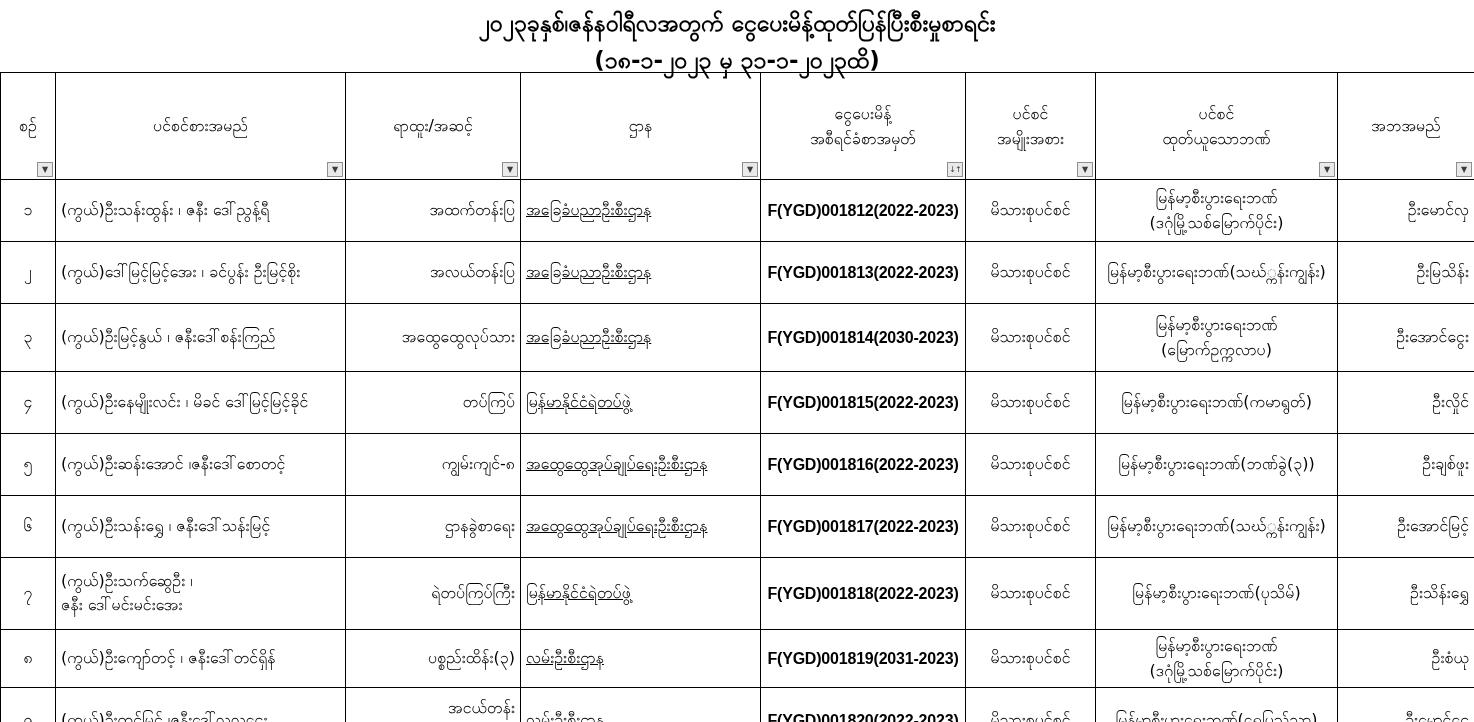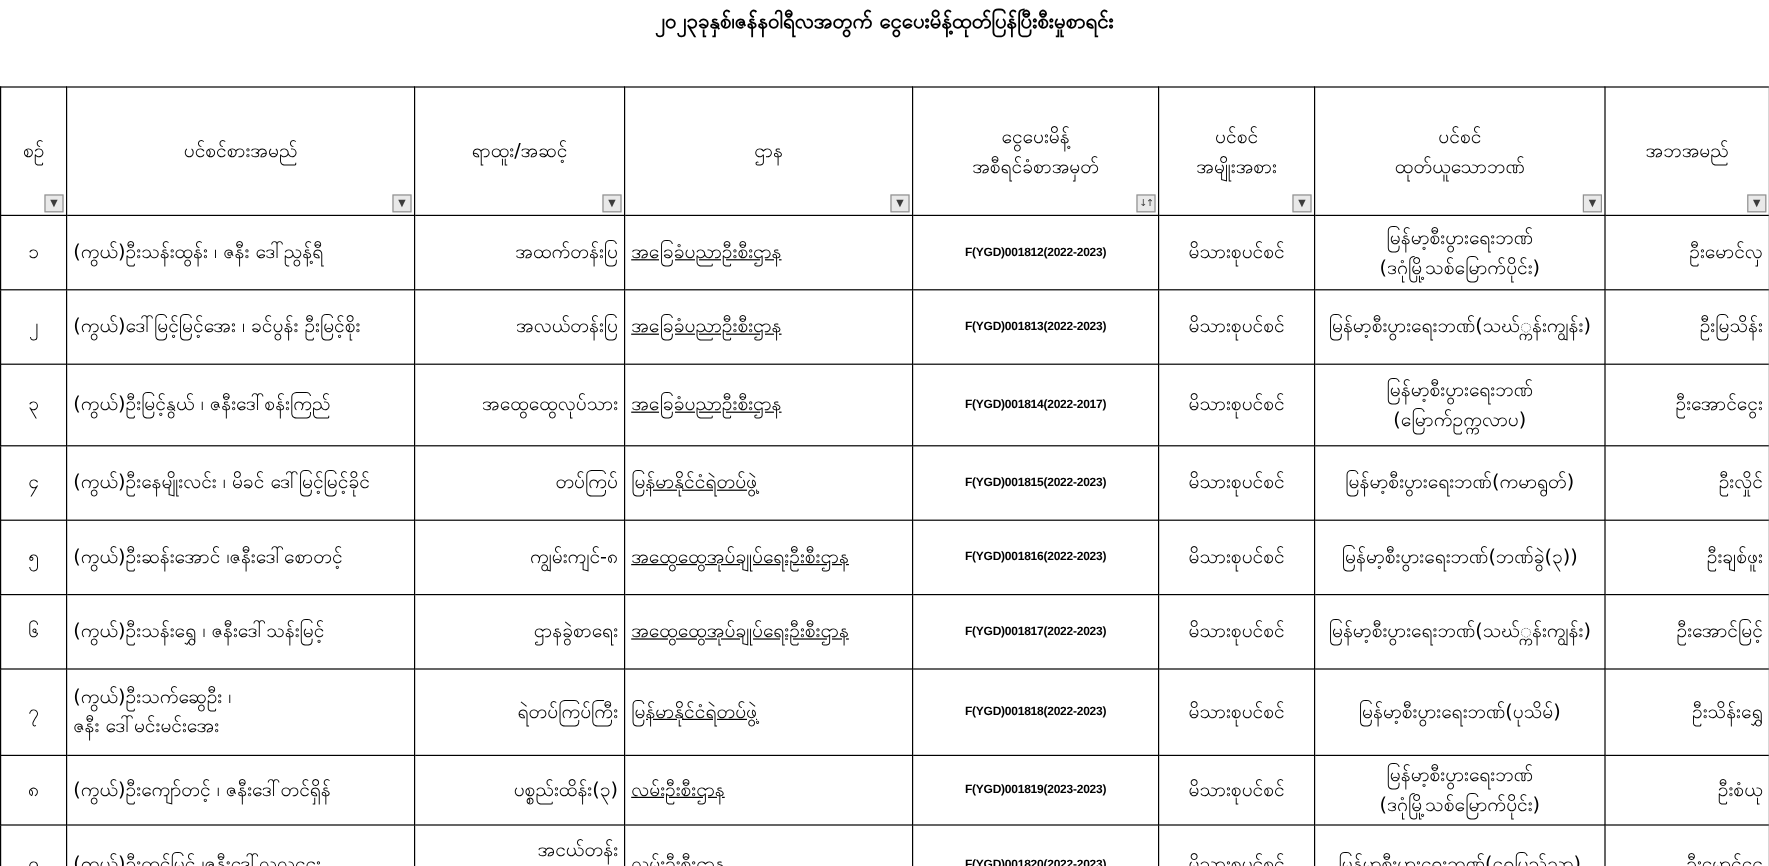--- a/index.html
+++ b/index.html
@@ -2,21 +2,21 @@
 <html><head>
 <meta charset="utf-8">
 <style>
   html, body { margin:0; padding:0; }
   body {
     width:1474px; height:722px; overflow:hidden;
     background:#ffffff; color:#000;
     font-family:"DejaVu Sans", sans-serif;
   }
   .title-block { height:72px; text-align:center; box-sizing:border-box; padding-top:5px; }
-  .title-line { font-size:17px; font-weight:bold; line-height:1.6; white-space:pre-line; }
+  .title-line { font-size:23px; font-weight:bold; line-height:1.6; white-space:pre-line; }
 
   table { border-collapse:collapse; table-layout:fixed; width:1474px; }
   th, td {
     border:1px solid #000;
     padding:2px 5px;
     vertical-align:middle;
     white-space:pre-line;
     font-size:16px;
     overflow:hidden;
     box-sizing:border-box;
@@ -48,32 +48,33 @@
   tbody tr:nth-child(9) { height:66px; }
 
   td.col-sn            { text-align:center; }
   td.col-pensioner_name{ text-align:left; }
   td.col-rank          { text-align:right; }
   td.col-department    { text-align:left;text-decoration:underline; }
   td.col-payment_order_no {
     text-align:center;
     font-weight:bold;
     font-family:"Liberation Sans", sans-serif;
-    font-size:10px;
+    font-size:16px;
     letter-spacing:-0.2px;
   }
   td.col-pension_type  { text-align:center; }
   td.col-bank          { text-align:center; line-height:1.55; }
   td.col-father_name   { text-align:right; }
 </style>
 </head>
 <body>
 
 <div class="title-block">
   <div class="title-line">၂၀၂၃ခုနှစ်၊ဇန်နဝါရီလအတွက် ငွေပေးမိန့်ထုတ်ပြန်ပြီးစီးမှုစာရင်း</div>
+  <div class="title-line">(၁၈-၁-၂၀၂၃ မှ ၃၁-၁-၂၀၂၃ထိ)</div>
 </div>
 
 <table>
   <colgroup>
     <col style="width:55px">
     <col style="width:290px">
     <col style="width:175px">
     <col style="width:240px">
     <col style="width:205px">
     <col style="width:130px">
@@ -139,21 +140,21 @@
         <td class="col-payment_order_no">F(YGD)001813(2022-2023)</td>
         <td class="col-pension_type">မိသားစုပင်စင်</td>
         <td class="col-bank">မြန်မာ့စီးပွားရေးဘဏ်(သဃ်္ကန်းကျွန်း)</td>
         <td class="col-father_name">ဦးမြသိန်း</td>
       </tr>
       <tr>
         <td class="col-sn">၃</td>
         <td class="col-pensioner_name">(ကွယ်)ဦးမြင့်နွယ် ၊ ဇနီးဒေါ်စန်းကြည်</td>
         <td class="col-rank">အထွေထွေလုပ်သား</td>
         <td class="col-department">အခြေခံပညာဦးစီးဌာန</td>
-        <td class="col-payment_order_no">F(YGD)001814(2022-2017)</td>
+        <td class="col-payment_order_no">F(YGD)001814(2030-2023)</td>
         <td class="col-pension_type">မိသားစုပင်စင်</td>
         <td class="col-bank">မြန်မာ့စီးပွားရေးဘဏ်
 (မြောက်ဥက္ကလာပ)</td>
         <td class="col-father_name">ဦးအောင်ငွေး</td>
       </tr>
       <tr>
         <td class="col-sn">၄</td>
         <td class="col-pensioner_name">(ကွယ်)ဦးနေမျိုးလင်း ၊ မိခင် ဒေါ်မြင့်မြင့်ခိုင်</td>
         <td class="col-rank">တပ်ကြပ်</td>
         <td class="col-department">မြန်မာနိုင်ငံရဲတပ်ဖွဲ့</td>
@@ -191,21 +192,21 @@
         <td class="col-payment_order_no">F(YGD)001818(2022-2023)</td>
         <td class="col-pension_type">မိသားစုပင်စင်</td>
         <td class="col-bank">မြန်မာ့စီးပွားရေးဘဏ်(ပုသိမ်)</td>
         <td class="col-father_name">ဦးသိန်းရွှေ</td>
       </tr>
       <tr>
         <td class="col-sn">၈</td>
         <td class="col-pensioner_name">(ကွယ်)ဦးကျော်တင့် ၊ ဇနီးဒေါ်တင်ရှိန်</td>
         <td class="col-rank">ပစ္စည်းထိန်း(၃)</td>
         <td class="col-department">လမ်းဦးစီးဌာန</td>
-        <td class="col-payment_order_no">F(YGD)001819(2023-2023)</td>
+        <td class="col-payment_order_no">F(YGD)001819(2031-2023)</td>
         <td class="col-pension_type">မိသားစုပင်စင်</td>
         <td class="col-bank">မြန်မာ့စီးပွားရေးဘဏ်
 (ဒဂုံမြို့သစ်မြောက်ပိုင်း)</td>
         <td class="col-father_name">ဦးစံယု</td>
       </tr>
       <tr>
         <td class="col-sn">၉</td>
         <td class="col-pensioner_name">(ကွယ်)ဦးတင်မြင့် ၊ဇနီးဒေါ်လှလှငွေး</td>
         <td class="col-rank">အငယ်တန်း
 အင်ဂျင်နီယာ(၄)</td>

